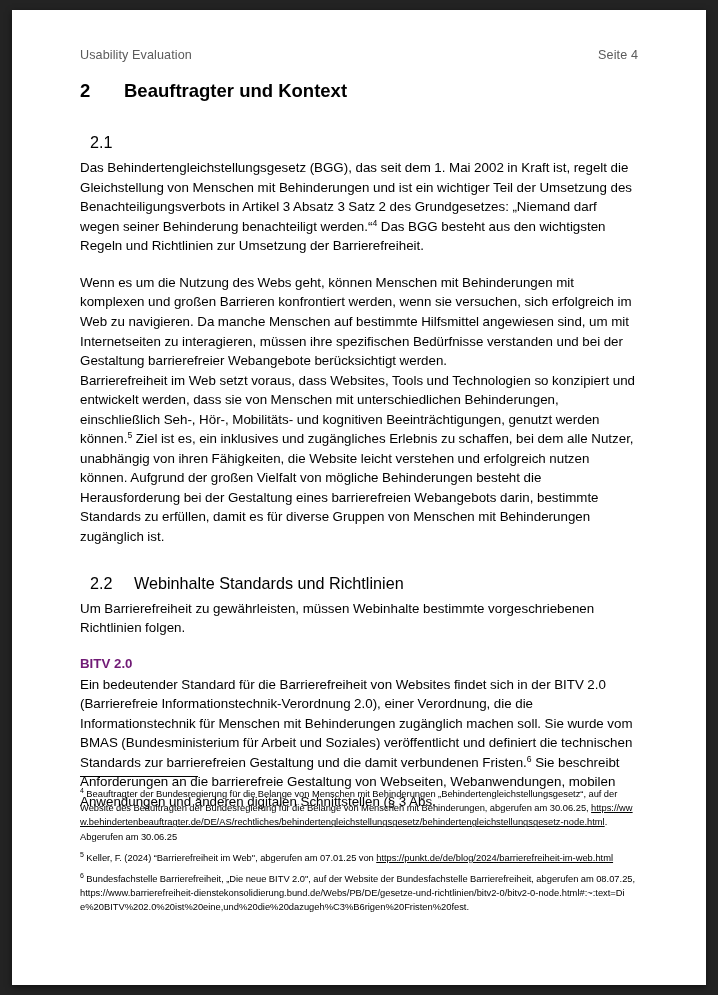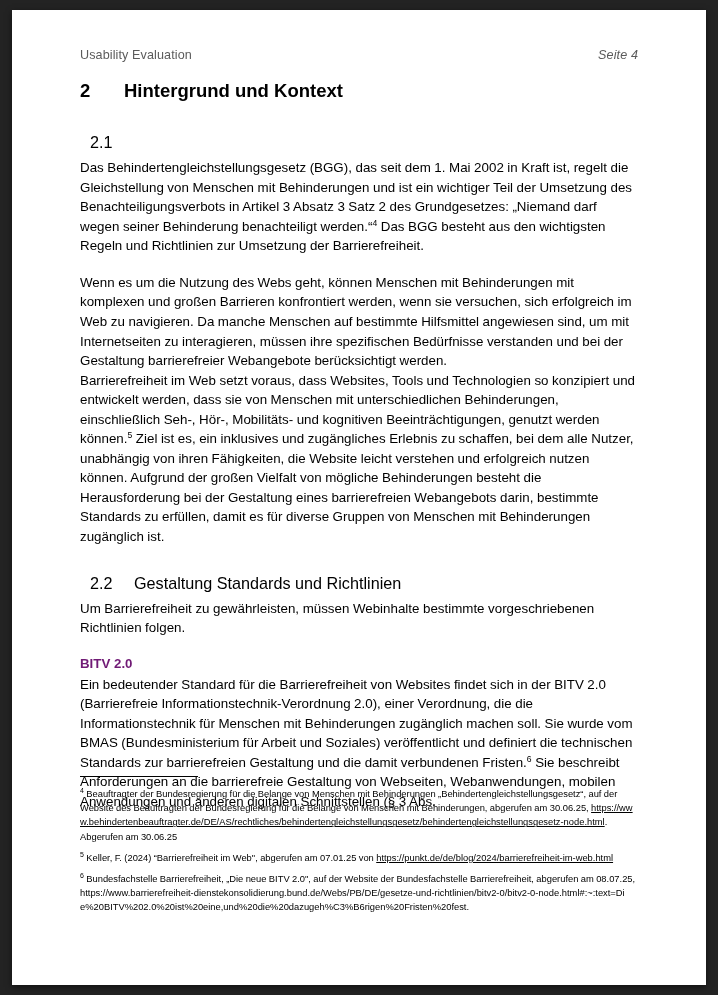--- a/index.html
+++ b/index.html
@@ -45,21 +45,20 @@
     display: flex;
     justify-content: space-between;
     align-items: baseline;
     font-size: 12.6px;
     color: #5b5b5b;
     letter-spacing: 0.1px;
     margin-bottom: 17px;
   }
   .running-header .hdr-right {
     text-align: left;
-    font-style: italic;
   }
 
   
   h1.chapter-heading {
     font-size: 18.5px;
     font-weight: bold;
     color: #000;
     margin: 0 0 30px 0;
     display: flex;
     line-height: 1.25;
@@ -155,38 +154,38 @@
 
     <div class="page-inner">
 
       <div class="running-header">
         <span class="hdr-left">Usability Evaluation</span>
         <span class="hdr-right">Seite 4</span>
       </div>
 
       <h1 class="chapter-heading">
         <span class="num">2</span>
-        <span class="txt">Hintergrund und Kontext</span>
+        <span class="txt">Beauftragter und Kontext</span>
       </h1>
 
       <h2 class="section-heading">
         <span class="num">2.1</span>
       </h2>
 
       <p class="body-par tight"><span>Das Behindertengleichstellungsgesetz (BGG), das seit dem 1. Mai 2002 in Kraft ist, regelt die Gleichstellung von Menschen mit Behinderungen und ist ein wichtiger Teil der Umsetzung des Benachteiligungsverbots in Artikel 3 Absatz 3 Satz 2 des Grundgesetzes: „Niemand darf wegen seiner Behinderung benachteiligt werden.“</span><sup class="fn-ref">4</sup><span> Das BGG besteht aus den wichtigsten Regeln und Richtlinien zur Umsetzung der Barrierefreiheit.</span></p>
 
       <p class="body-par gap-before"><span>Wenn es um die Nutzung des Webs geht, können Menschen mit Behinderungen mit komplexen und großen Barrieren konfrontiert werden, wenn sie versuchen, sich erfolgreich im Web zu navigieren. Da manche Menschen auf bestimmte Hilfsmittel angewiesen sind, um mit Internetseiten zu interagieren, müssen ihre spezifischen Bedürfnisse verstanden und bei der Gestaltung barrierefreier Webangebote berücksichtigt werden.</span></p>
 
       <p class="body-par tight"><span>Barrierefreiheit im Web setzt voraus, dass Websites, Tools und Technologien so konzipiert und entwickelt werden, dass sie von Menschen mit unterschiedlichen Behinderungen, einschließlich Seh-, Hör-, Mobilitäts- und kognitiven Beeinträchtigungen, genutzt werden können.</span><sup class="fn-ref">5</sup><span> Ziel ist es, ein inklusives und zugängliches Erlebnis zu schaffen, bei dem alle Nutzer, unabhängig von ihren Fähigkeiten, die Website leicht verstehen und erfolgreich nutzen können. Aufgrund der großen Vielfalt von mögliche Behinderungen besteht die Herausforderung bei der Gestaltung eines barrierefreien Webangebots darin, bestimmte Standards zu erfüllen, damit es für diverse Gruppen von Menschen mit Behinderungen zugänglich ist.</span></p>
 
       <div class="spacer-sec"></div>
 
       <h2 class="section-heading">
         <span class="num">2.2</span>
-        <span class="txt">Gestaltung Standards und Richtlinien</span>
+        <span class="txt">Webinhalte Standards und Richtlinien</span>
       </h2>
 
       <p class="body-par tight">Um Barrierefreiheit zu gewährleisten, müssen Webinhalte bestimmte vorgeschriebenen Richtlinien folgen.</p>
 
       <div style="height:17px"></div>
 
       <h3 class="sub-heading">BITV 2.0</h3>
 
       <p class="body-par tight"><span>Ein bedeutender Standard für die Barrierefreiheit von Websites findet sich in der BITV 2.0 (Barrierefreie Informationstechnik-Verordnung 2.0), einer Verordnung, die die Informationstechnik für Menschen mit Behinderungen zugänglich machen soll. Sie wurde vom BMAS (Bundesministerium für Arbeit und Soziales) veröffentlicht und definiert die technischen Standards zur barrierefreien Gestaltung und die damit verbundenen Fristen.</span><sup class="fn-ref">6</sup><span> Sie beschreibt Anforderungen an die barrierefreie Gestaltung von Webseiten, Webanwendungen, mobilen Anwendungen und anderen digitalen Schnittstellen (§ 3 Abs.</span></p>
 

